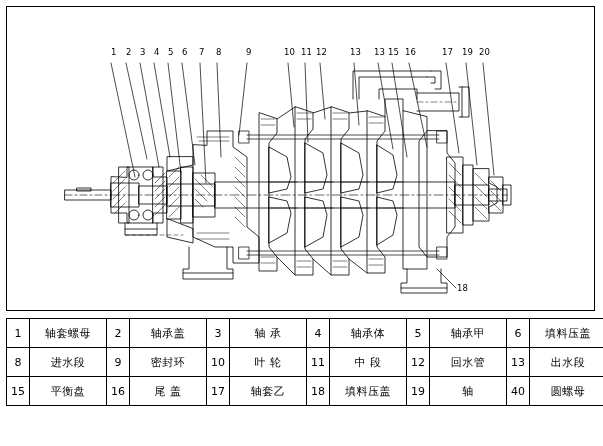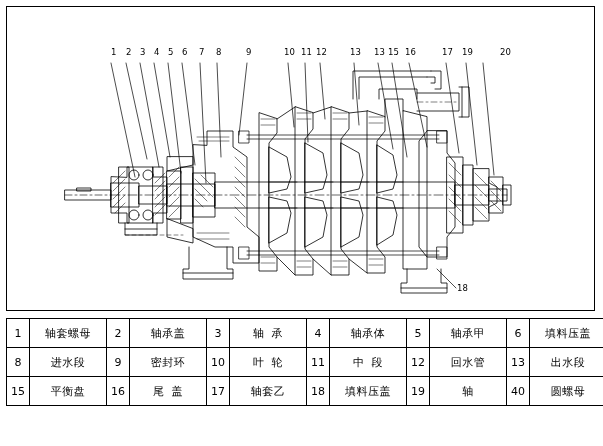--- a/index.html
+++ b/index.html
@@ -63,21 +63,20 @@
     vertical-align: middle;
     padding: 0;
     font-family: "DejaVu Sans", sans-serif;
   }
   #legend td.num {
     width: 22px;
   }
   #legend td.name {
     width: 76px;
     letter-spacing: 0.5px;
-    font-family: Liberation Mono, monospace;
   }
 </style>
 </head>
 <body>
 
 <div id="page">
 
   <div id="figure-frame">
 
     <svg id="drawing" width="589" height="305" viewBox="0 0 589 305">
@@ -314,21 +313,21 @@
     <div class="callout" style="left:239px; top:40px;">9</div>
     <div class="callout" style="left:277px; top:40px;">10</div>
     <div class="callout" style="left:294px; top:40px;">11</div>
     <div class="callout" style="left:309px; top:40px;">12</div>
     <div class="callout" style="left:343px; top:40px;">13</div>
     <div class="callout" style="left:367px; top:40px;">13</div>
     <div class="callout" style="left:381px; top:40px;">15</div>
     <div class="callout" style="left:398px; top:40px;">16</div>
     <div class="callout" style="left:435px; top:40px;">17</div>
     <div class="callout" style="left:455px; top:40px;">19</div>
-    <div class="callout" style="left:493px; top:40px;">20</div>
+    <div class="callout" style="left:472px; top:40px;">20</div>
 
     <div class="callout" style="left:450px; top:276px;">18</div>
 
   </div>
 
   <table id="legend">
     <tbody>
       <tr>
         <td class="num">1</td>
         <td class="name">轴套螺母</td>

